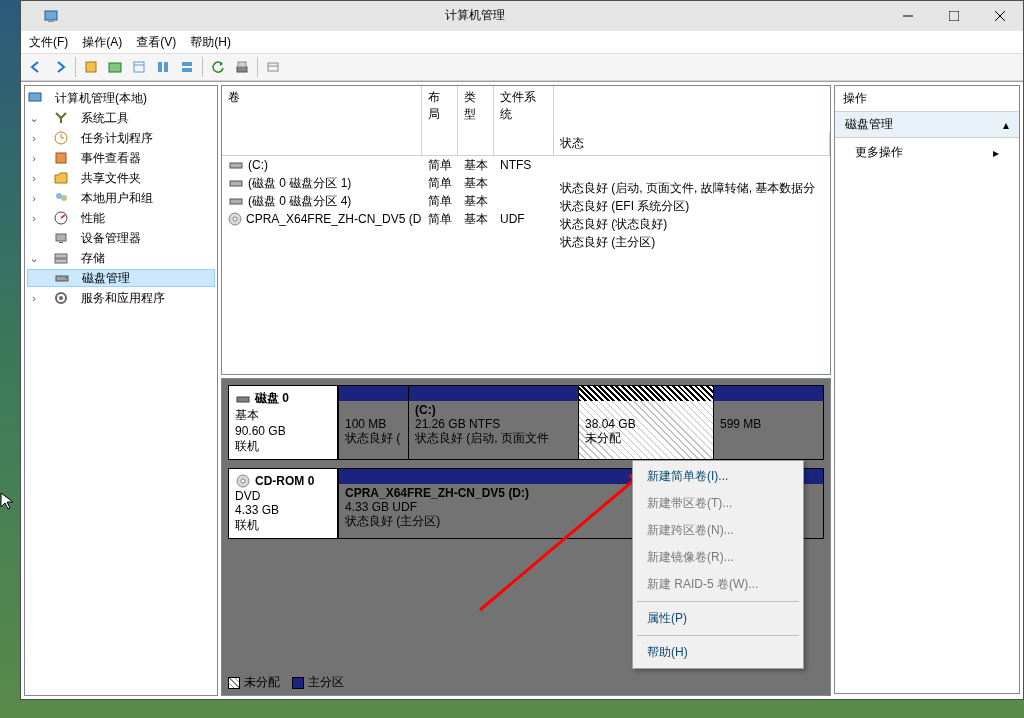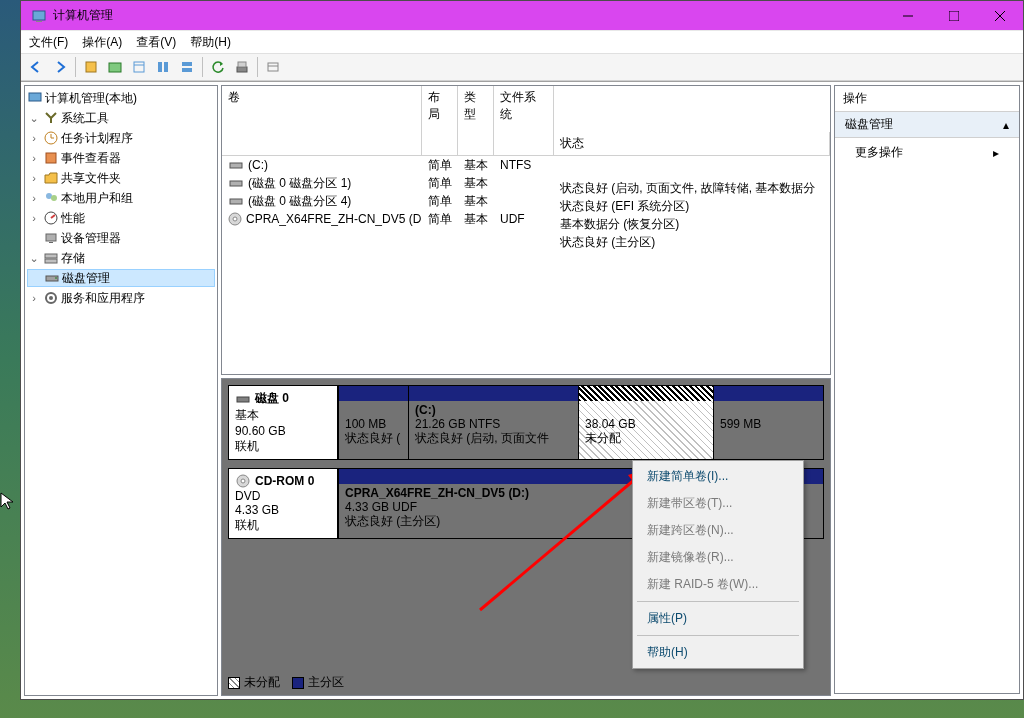--- a/index.html
+++ b/index.html
@@ -1,33 +1,33 @@
 <!DOCTYPE html>
 <html><head>
 <meta charset="utf-8">
 <style>
 * { box-sizing: border-box; margin: 0; padding: 0; font-family: "Microsoft YaHei", "Segoe UI", Tahoma, sans-serif; font-size: 12px; }
 body { background: linear-gradient(180deg,#2a5a7a 0%,#3a7a5a 50%,#5a8a4a 100%); width: 1024px; height: 718px; overflow: hidden; position: relative; }
 .cursor { position:absolute; left:0; top:492px; pointer-events:none; z-index:99; }
 .window { position:absolute; left:20px; top:0; width:1004px; height:700px; background:#fff; border:1px solid #4d4d4d; display:flex; flex-direction:column; }
-.titlebar { height:30px; display:flex; align-items:center; padding-left:10px; background:#d946ef; border-bottom:1px solid #e8e8e8; }
+.titlebar { height:30px; display:flex; align-items:center; padding-left:22px; background:#e5e5e5; border-bottom:1px solid #e8e8e8;text-align:center; }
 .titlebar .icon { width:16px; height:16px; margin-right:6px; }
 .titlebar .title { flex:1; }
 .winbtns { display:flex; }
 .winbtn { width:46px; height:30px; display:flex; align-items:center; justify-content:center; }
 .menubar { height:22px; display:flex; align-items:center; padding:0 8px; gap:14px; background:#fff; }
 .menubar span { cursor:default; }
 .toolbar { height:28px; display:flex; align-items:center; padding:0 4px; gap:2px; border-top:1px solid #e0e0e0; border-bottom:1px solid #d0d0d0; background:#f5f5f5; }
 .tbtn { width:22px; height:22px; display:flex; align-items:center; justify-content:center; border:1px solid transparent; }
 .tsep { width:1px; height:20px; background:#c0c0c0; margin:0 2px; }
 .body { flex:1; display:flex; border-top:1px solid #a0a0a0; }
 .leftpane { width:194px; border:1px solid #828790; margin:3px 0 3px 3px; background:#fff; overflow:auto; padding:2px; }
 .tree { list-style:none; }
 .tree li { white-space:nowrap; padding:1px 0; }
-.trow { display:flex; align-items:center; gap:2px; height:18px; padding-right:4px;}
+.trow { display:flex; align-items:center; gap:12px; height:18px; padding-right:4px;}
 .trow.sel { background:#cce8ff; border:1px solid #99d1ff; }
 .twist { width:14px; text-align:center; color:#666; font-size:11px; cursor:default; }
 .ticon { width:16px; height:16px; display:inline-flex; align-items:center; justify-content:center; }
 .indent1 { padding-left:14px; }
 .indent2 { padding-left:28px; }
 .midpane { flex:1; display:flex; flex-direction:column; margin:3px; gap:3px; }
 .listview { border:1px solid #828790; background:#fff; flex:0 0 290px; display:flex; flex-direction:column; }
 .lvhead { display:flex; background:#fff; border-bottom:1px solid #d0d0d0; }
 .lvhead .col { border-right:1px solid #d0d0d0; padding:3px 6px; background:#fff; }
 .lvbody { flex:1; overflow:hidden; }
@@ -340,21 +340,21 @@
                 <span class="ticon">
                   <svg width="14" height="14">
                     <rect x="1" y="5" width="12" height="5" fill="#b0b0b0" stroke="#555"></rect>
                   </svg>
                 </span>
                 <span>(磁盘 0 磁盘分区 4)</span>
               </div>
               <div class="col c1">简单</div>
               <div class="col c2">基本</div>
               <div class="col c3"></div>
-              <div class="col c4">基本数据分 (恢复分区)</div>
+              <div class="col c4">状态良好 (状态良好)</div>
             </div>
           <div class="lvrow">
               <div class="col c0">
                 <span class="ticon">
                   <svg width="14" height="14">
                     <circle cx="7" cy="7" r="6" fill="#d8d8d8" stroke="#888"></circle>
                     <circle cx="7" cy="7" r="2" fill="#fff" stroke="#888"></circle>
                   </svg>
                 </span>
                 <span>CPRA_X64FRE_ZH-CN_DV5 (D:)</span>

